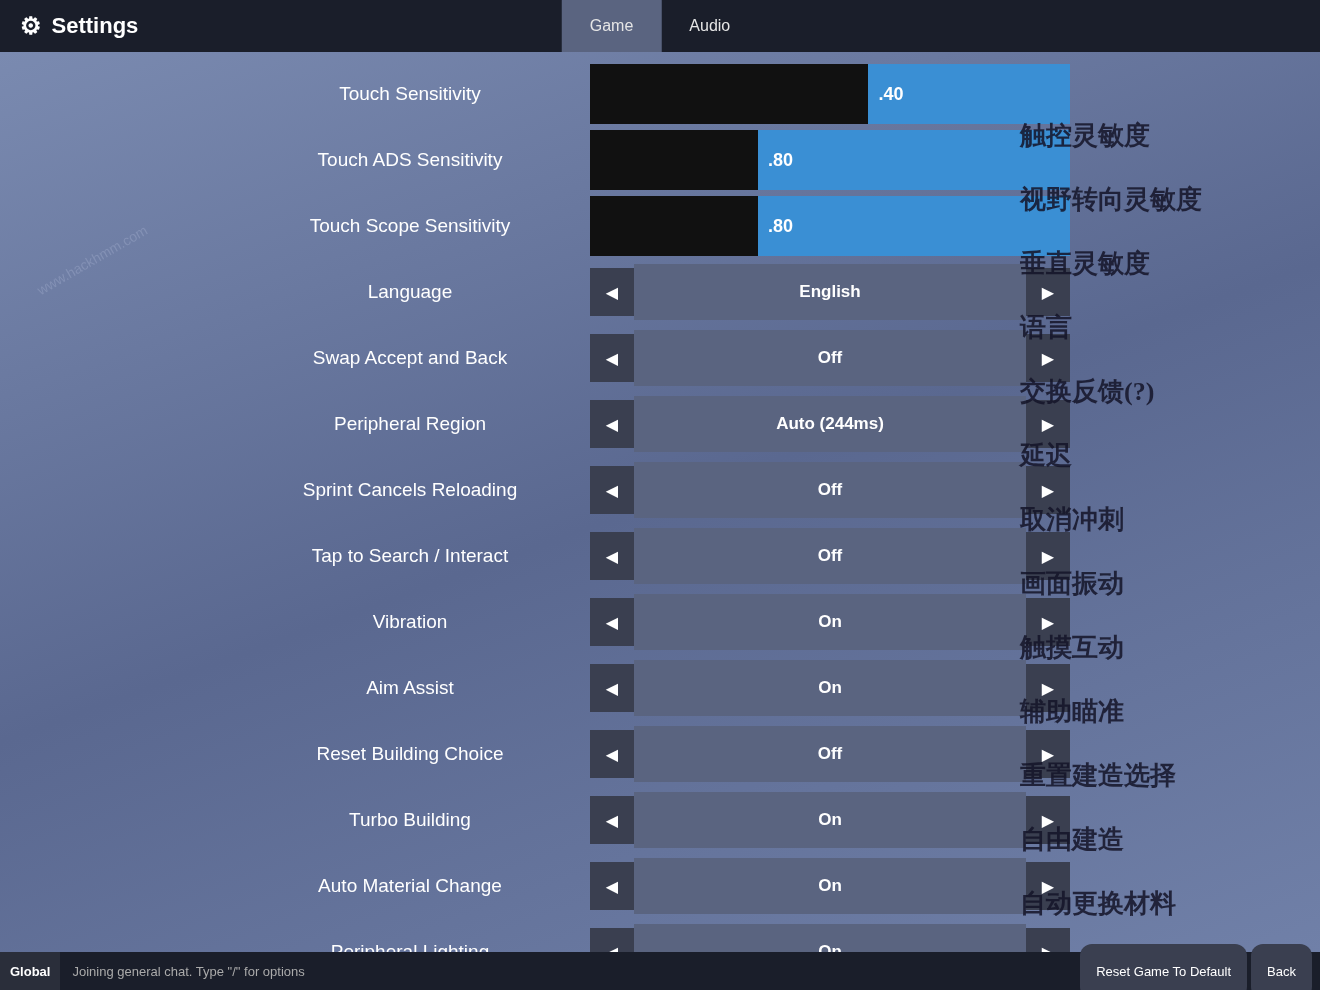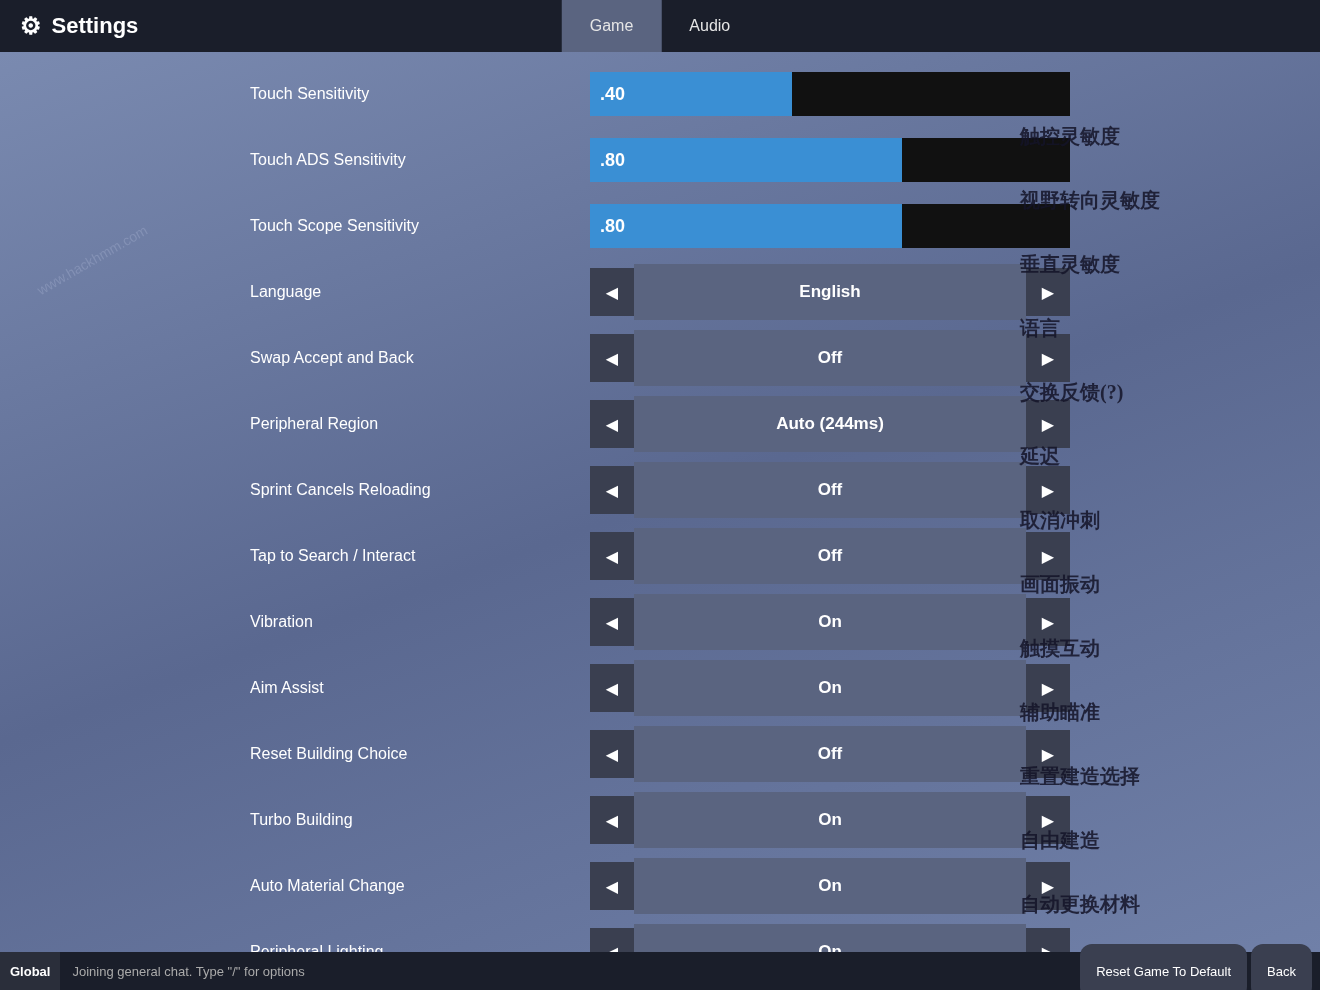--- a/index.html
+++ b/index.html
@@ -66,36 +66,37 @@
 
     .setting-row {
       display: flex;
       align-items: center;
       height: 64px;
       margin-bottom: 2px;
     }
 
     .setting-label {
       width: 340px;
-      text-align: left;
+      text-align: center;
       padding-right: 20px;
       color: white;
-      font-size: 16px;
+      font-size: 19px;
       font-weight: 500;
       flex-shrink: 0;
     }
 
     
     .slider-track {
       flex: 1;
-      height: 44px;
+      height: 60px;
       background: #111;
       position: relative;
       display: flex;
       align-items: center;
+      justify-content: flex-end;
     }
     .slider-fill {
       height: 100%;
       background: #3a8fd4;
       display: flex;
       align-items: center;
       padding-left: 10px;
     }
     .slider-value {
       color: white;
@@ -181,21 +182,21 @@
     .chinese-overlay {
       position: absolute;
       right: 20px;
       top: 0;
       width: 280px;
       pointer-events: none;
       z-index: 10;
     }
     .chinese-text {
       color: rgba(20, 20, 40, 0.85);
-      font-size: 20px;
+      font-size: 26px;
       font-family: 'KaiTi', 'STKaiti', serif;
       line-height: 64px;
       text-align: left;
       font-weight: bold;
     }
 
     
     .watermark {
       position: absolute;
       left: 30px;

